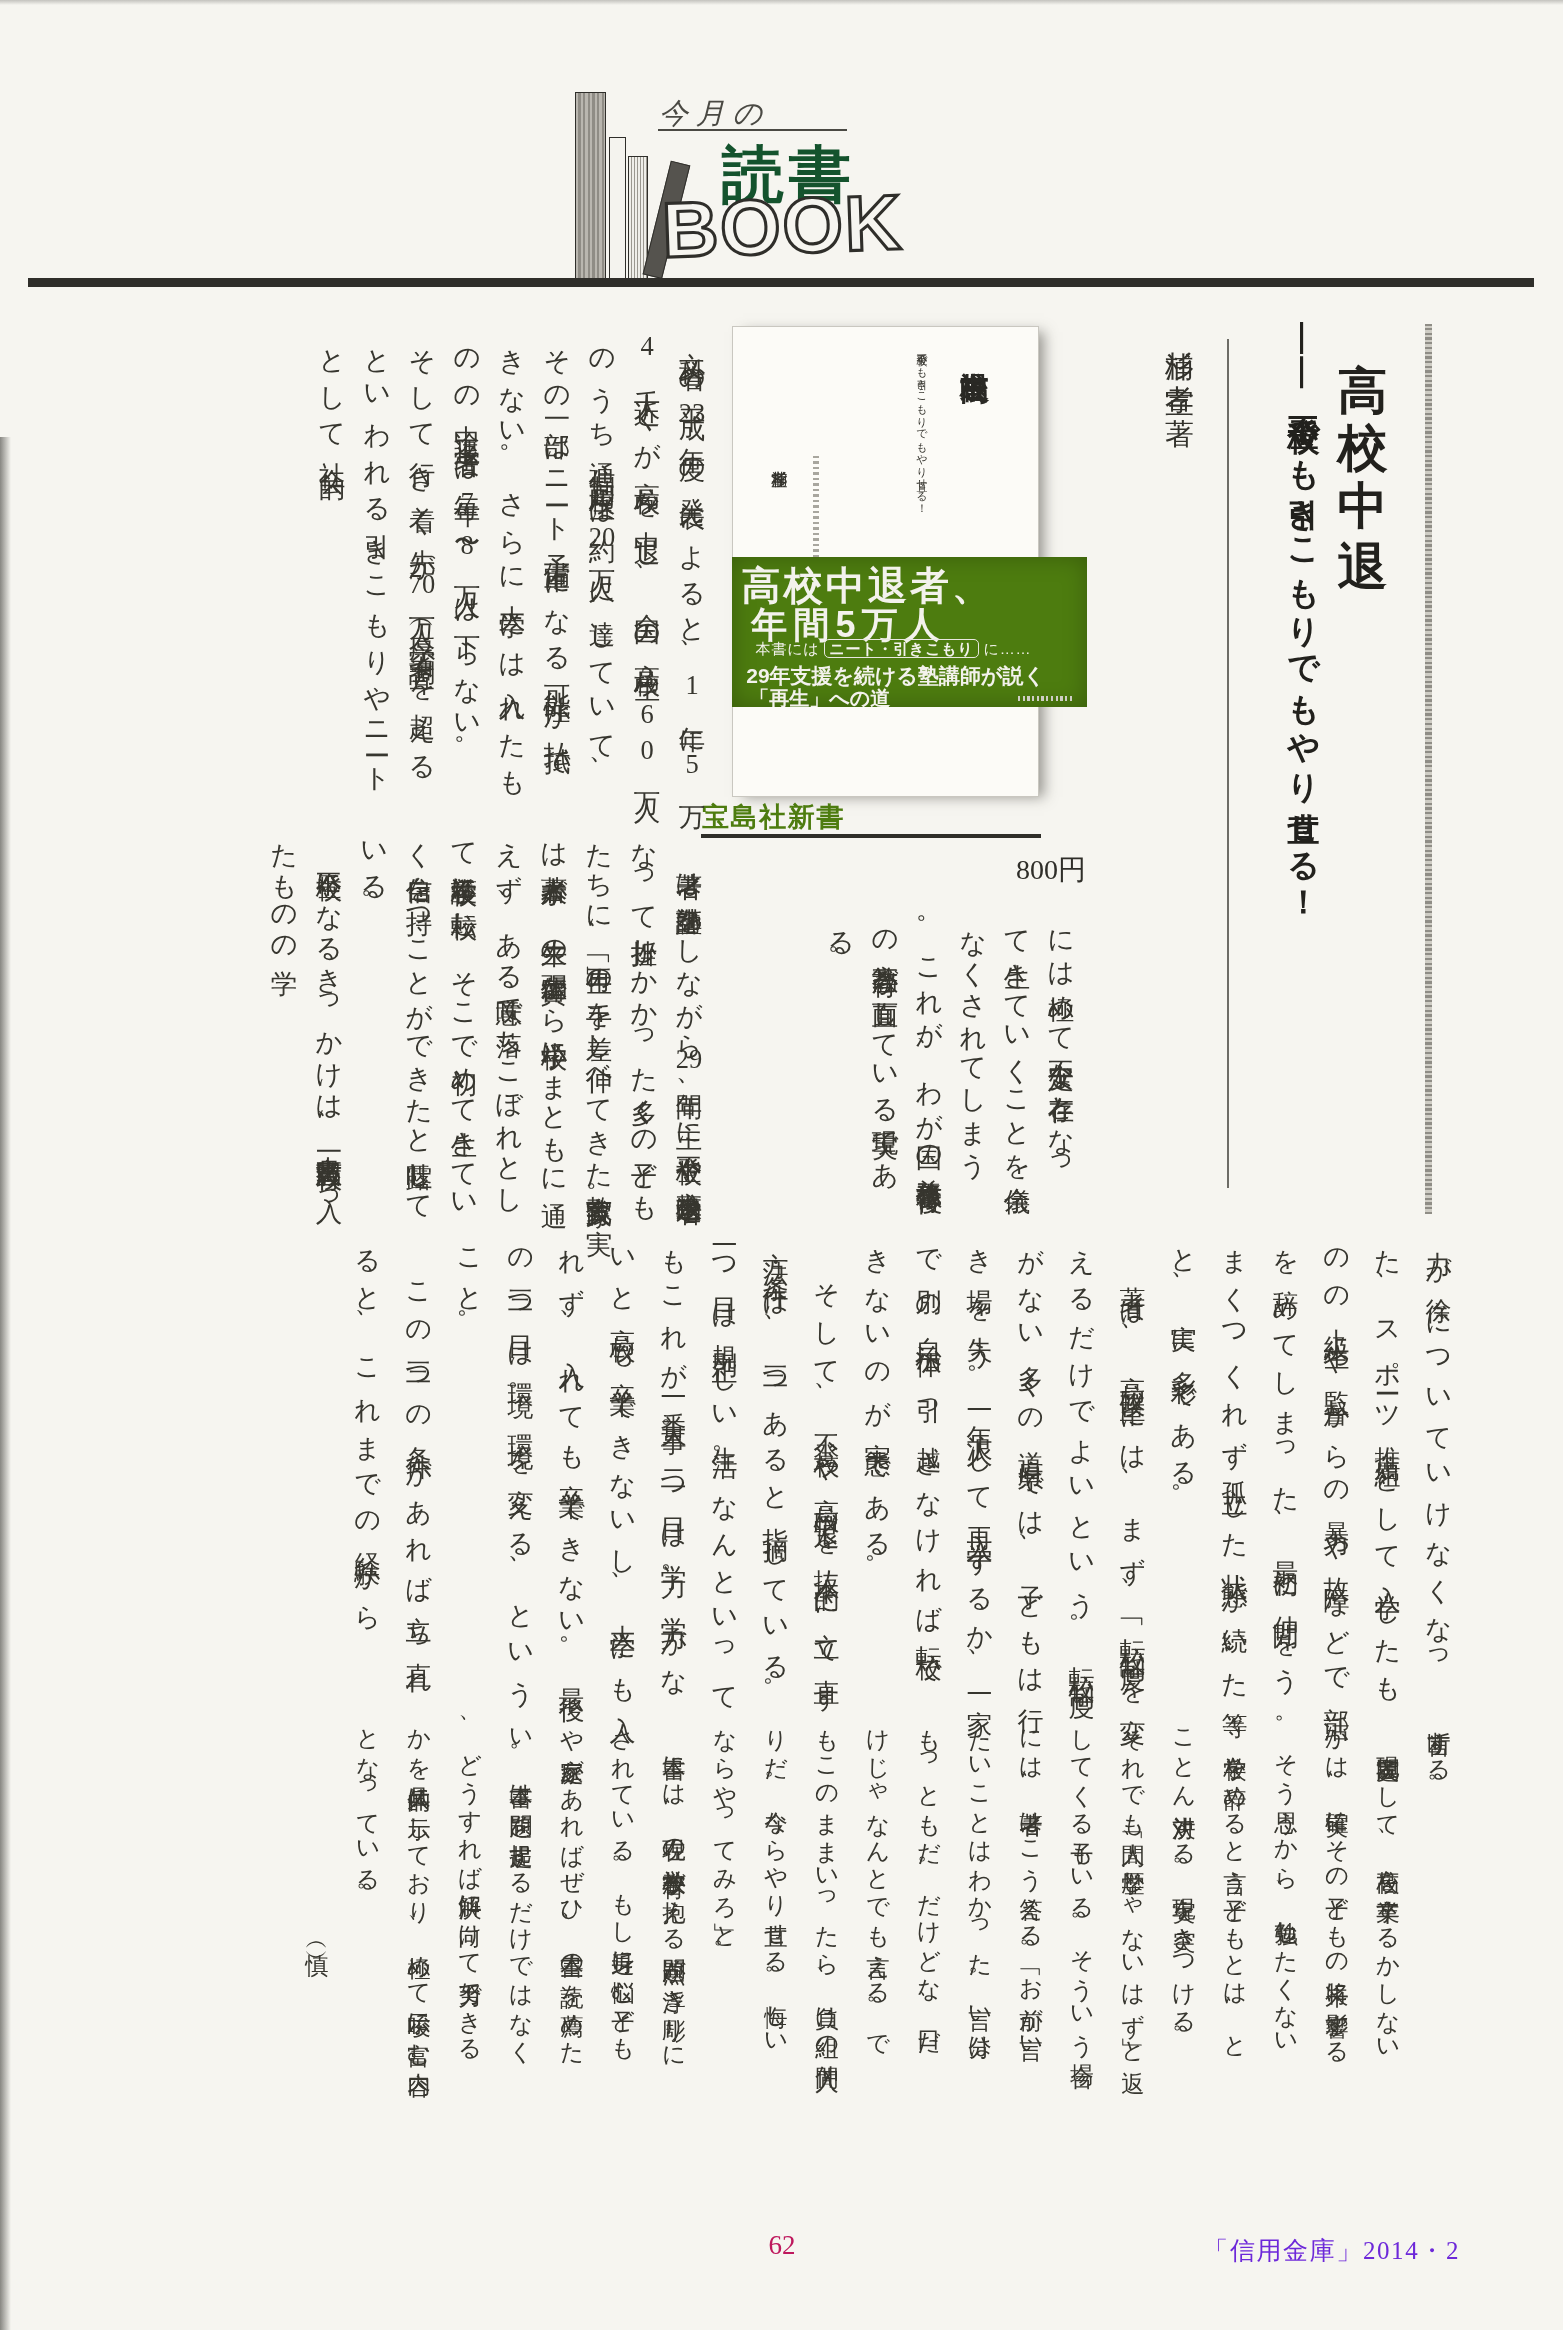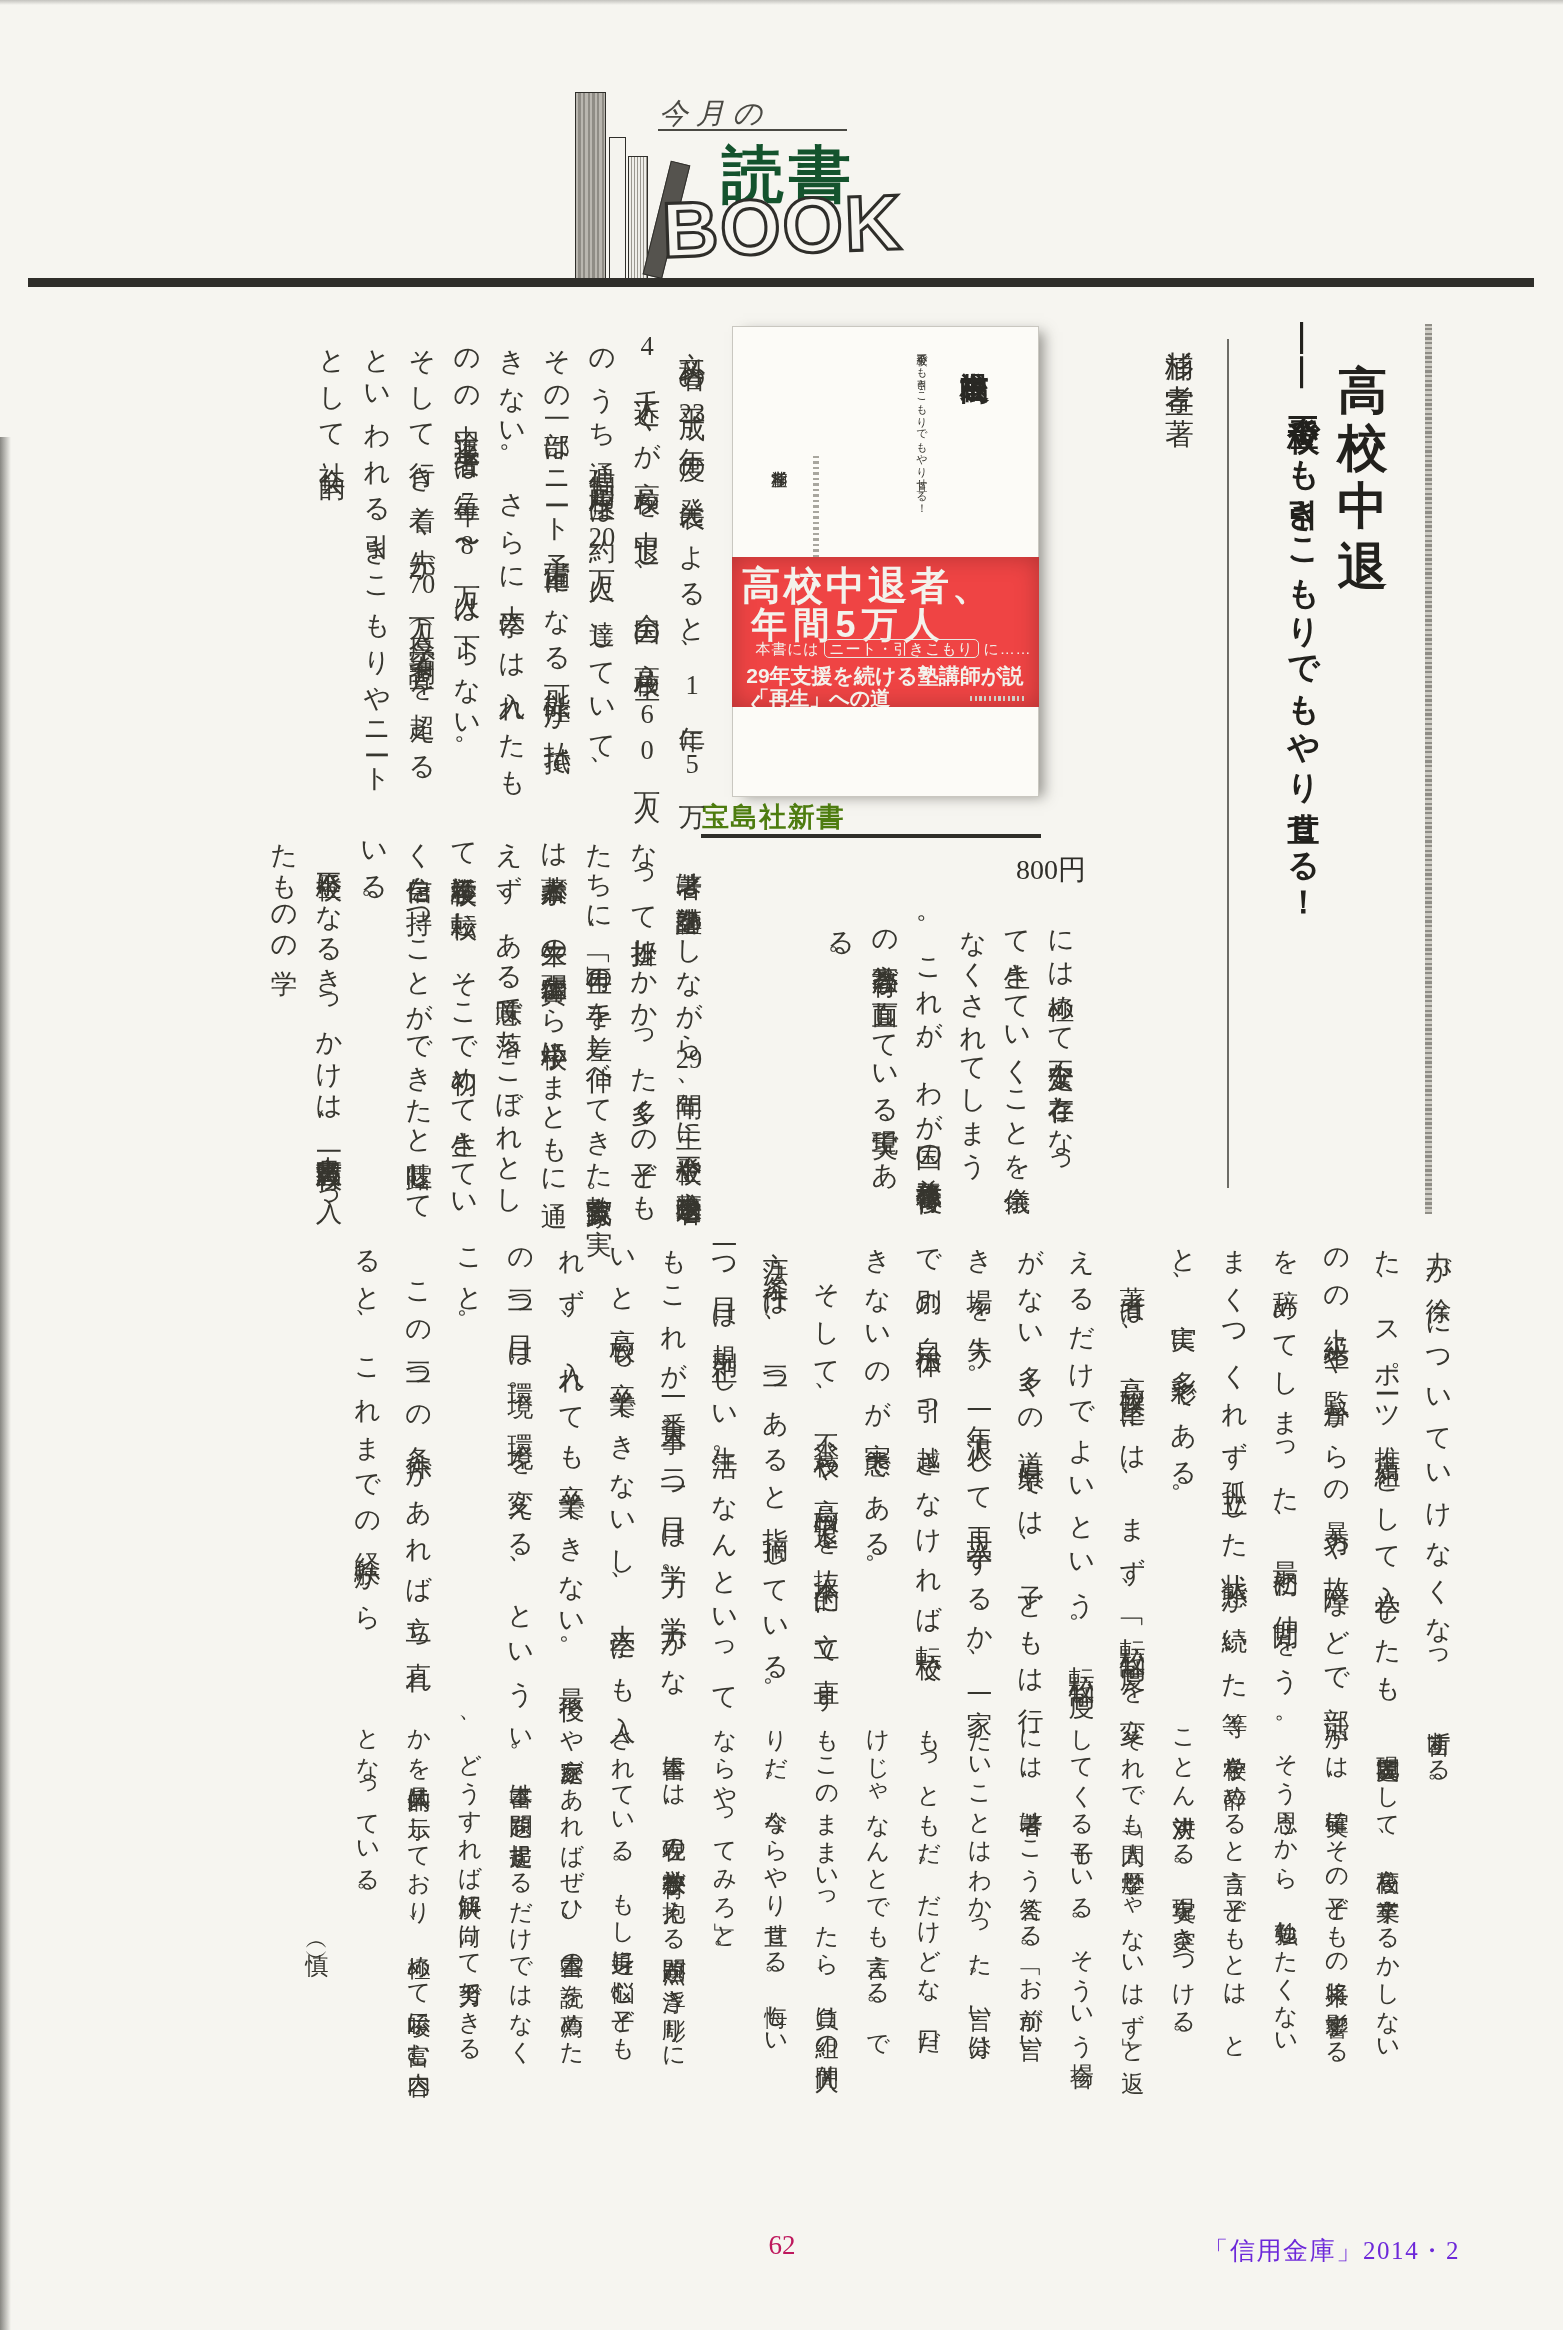--- a/index.html
+++ b/index.html
@@ -49,27 +49,27 @@
     border:0.8px solid #c9c7c0;box-sizing:border-box;
     box-shadow:7.8px 3.1px 12.5px -3.1px rgba(60,58,52,.5);}
   .cover-title{position:absolute;right:43px;top:22px;height:133px;font-size:29px;font-weight:bold;
     color:#2a2925;letter-spacing:0;text-orientation:upright;}
   .cover-sub{position:absolute;right:109px;top:19px;height:211px;font-size:11px;color:#3c3b35;
     font-family:"Liberation Sans","DejaVu Sans",sans-serif;text-orientation:upright;}
   .cover-author{position:absolute;left:35px;top:131px;height:94px;font-size:16.4px;color:#33322c;
     text-orientation:upright;}
   .fineprint{position:absolute;left:80px;top:129px;width:5.5px;height:156px;
     background:repeating-linear-gradient(0deg,#a8a69e 0 2.3px,transparent 2.3px 5.5px);}
-  .band{position:absolute;left:-0.8px;top:230px;width:307px;height:150px;background:#ef4444;
+  .band{position:absolute;left:-0.8px;top:230px;width:307px;height:150px;background:#4d7c0f;
     color:#f3f2ec;font-family:"Liberation Sans","DejaVu Sans",sans-serif;overflow:hidden;
-    box-shadow:inset 0 0 23.4px rgba(0,0,0,.25);}
+    box-shadow:inset 0 0 23.4px rgba(0,0,0,.25);padding-left:48px;}
   .band-l1{position:absolute;left:9.4px;top:1.6px;font-size:39px;font-weight:bold;letter-spacing:3.1px;}
   .band-l2{position:absolute;left:19px;top:44px;font-size:36px;font-weight:bold;letter-spacing:6.2px;}
   .band-l3{position:absolute;left:23.4px;top:83px;font-size:15px;letter-spacing:0.8px;}
-  .band-tag{border:1.6px solid #e8e7e0;border-radius:5px;padding:0 3.9px;font-weight:normal;}
+  .band-tag{border:1.6px solid #e8e7e0;border-radius:5px;padding:0 3.9px;font-weight:bold;}
   .band-l4{position:absolute;left:14px;top:105px;font-size:21px;font-weight:bold;}
   .band-l5{position:absolute;left:17px;top:128px;font-size:20px;font-weight:bold;}
   .band-fine{position:absolute;right:14px;bottom:6.2px;width:55px;height:4.7px;
     background:repeating-linear-gradient(90deg,#cfcec6 0 2.3px,transparent 2.3px 4.7px);}
   .publisher{position:absolute;left:702px;top:799px;font-size:27px;font-weight:bold;color:#4d7c0f;letter-spacing:1.6px;}
   .pub-rule{position:absolute;left:701px;top:834px;width:340px;height:3.9px;background:#2f2e29;}
   .price{position:absolute;left:1016px;top:851px;width:81px;text-align:left;font-size:28px;color:#2f2e29;}
   
   .tblock{position:absolute;color:#37362f;}
   .tblock p{margin:0;padding:0;}

